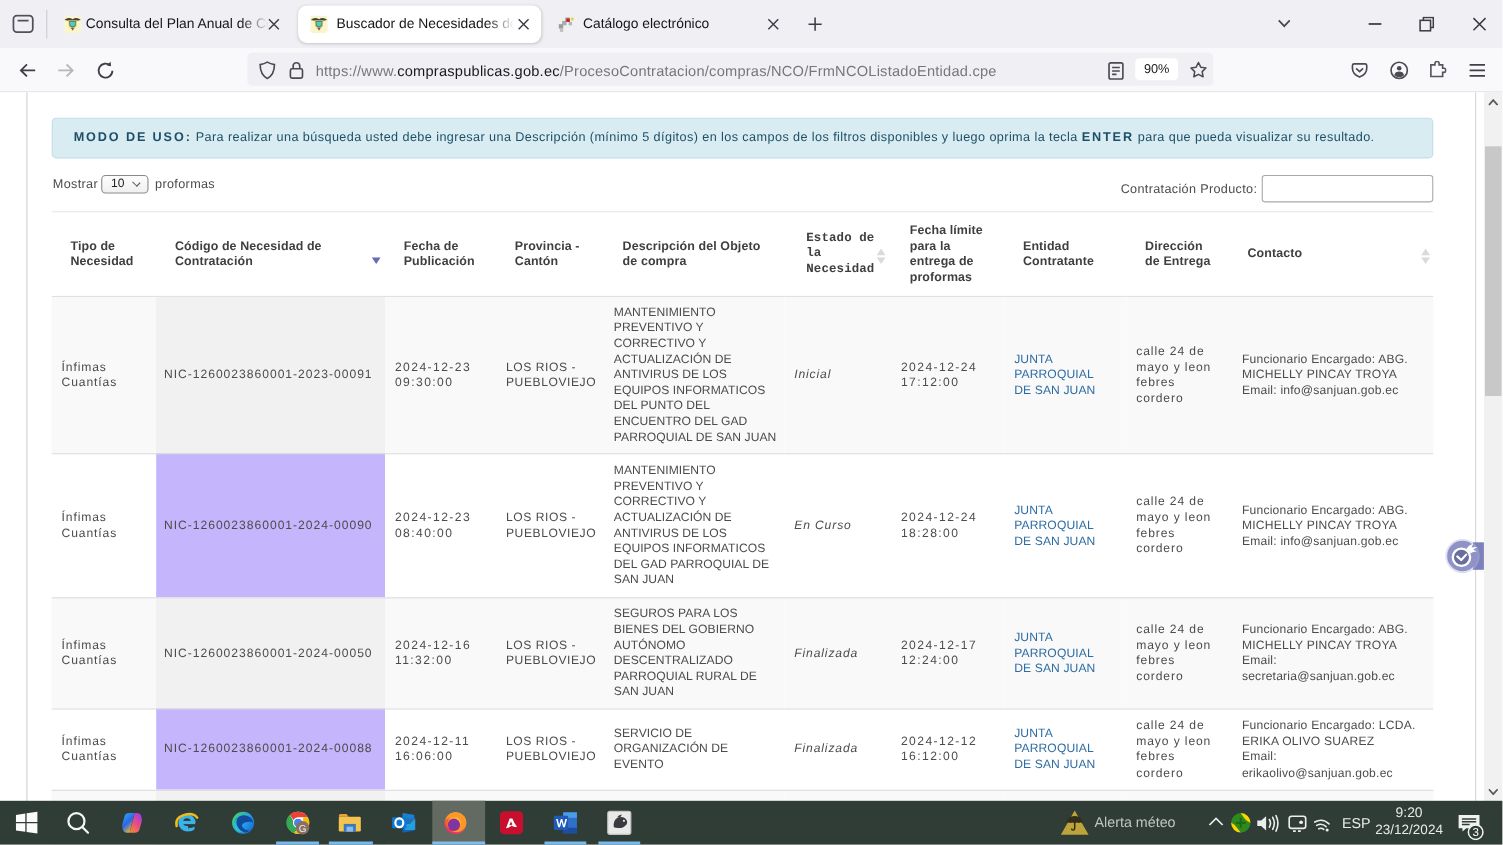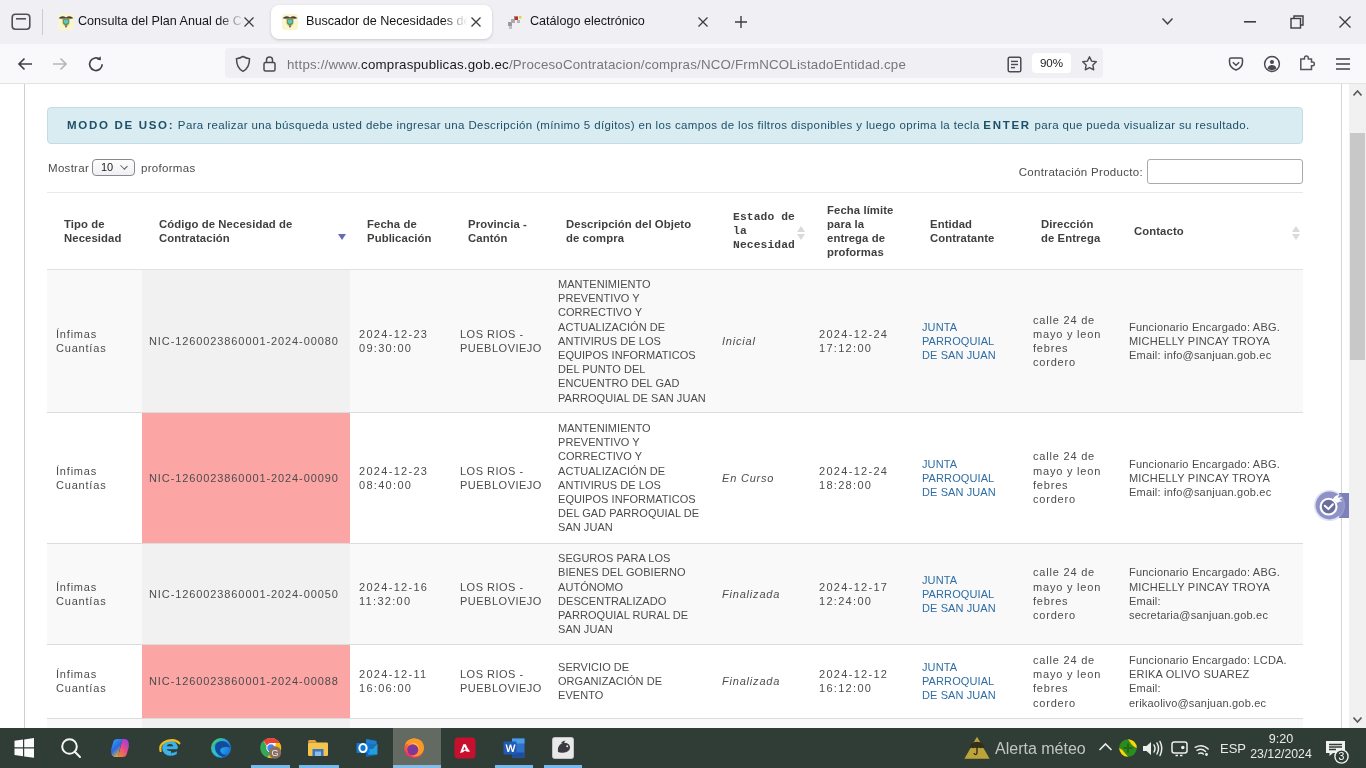--- a/index.html
+++ b/index.html
@@ -39,21 +39,21 @@
   #tbl tbody tr { border-bottom:1px solid #dcdcdc; }
   td.codigo { letter-spacing:.9px; padding-left:7px !important; }
   td.dt { letter-spacing:1.3px; }
   td.c1 { letter-spacing:.8px; }
   td.st { letter-spacing:.8px;font-style:italic; }
   td.up { letter-spacing:.05px; }
   td.dir { letter-spacing:.8px; }
   td.con { letter-spacing:.2px; }
   a.lnk { letter-spacing:.1px; }
   tr.odd  { background:#f9f9f9; } tr.odd  td.s1 { background:#f1f1f1; }
-  tr.even { background:#ffffff; } tr.even td.s1 { background:#fca5a5; }
+  tr.even { background:#ffffff; } tr.even td.s1 { background:#c4b5fd; }
   a.lnk { color:#2e6da4; text-decoration:none; }
   .sortdown { position:absolute; width:0; height:0; border-left:4.5px solid transparent; border-right:4.5px solid transparent; border-top:6.5px solid #666cb3; }
   .sb { position:absolute; width:0; height:0; border-left:4.5px solid transparent; border-right:4.5px solid transparent; }
   .sbu { border-bottom:6.5px solid #dadada; }
   .sbd { border-top:6.5px solid #dadada; }
 
   
   #sbar { position:absolute; top:84px; left:1349px; width:17px; height:645px; background:#f1f1f1; }
   #sthumb { position:absolute; top:49px; left:1px; width:15px; height:227px; background:#c8c8c8; }
 
@@ -205,21 +205,21 @@
         <th style="position:relative; padding-left:20px;font-family:Liberation Mono, monospace;">Estado de<br>la<br>Necesidad<span class="sb sbu" style="right:5px; top:33px;"></span><span class="sb sbd" style="right:5px; top:41px;"></span></th>
         <th>Fecha límite<br>para la<br>entrega de<br>proformas</th>
         <th>Entidad<br>Contratante</th>
         <th>Dirección<br>de Entrega</th>
         <th style="position:relative; padding-left:14px;">Contacto<span class="sb sbu" style="right:3px; top:33px;"></span><span class="sb sbd" style="right:3px; top:41px;"></span></th>
       </tr>
         </thead>
       <tbody>
       <tr class="odd" style="height:142px;">
         <td class="c1">Ínfimas<br>Cuantías</td>
-        <td class="s1 codigo">NIC-1260023860001-2024-00080</td>
+        <td class="s1 codigo">NIC-1260023860001-2023-00091</td>
         <td class="dt">2024-12-23<br>09:30:00</td>
         <td>LOS RIOS -<br>PUEBLOVIEJO</td>
         <td class="up">MANTENIMIENTO<br>PREVENTIVO Y<br>CORRECTIVO Y<br>ACTUALIZACIÓN DE<br>ANTIVIRUS DE LOS<br>EQUIPOS INFORMATICOS<br>DEL PUNTO DEL<br>ENCUENTRO DEL GAD<br>PARROQUIAL DE SAN JUAN</td>
         <td class="st">Inicial</td>
         <td class="dt">2024-12-24<br>17:12:00</td>
         <td><a class="lnk">JUNTA<br>PARROQUIAL<br>DE SAN JUAN</a></td>
         <td class="dir">calle 24 de<br>mayo y leon<br>febres<br>cordero</td>
         <td class="con">Funcionario Encargado: ABG.<br>MICHELLY PINCAY TROYA<br>Email: info@sanjuan.gob.ec</td>
       </tr>
       <tr class="even" style="height:131px;">
@@ -401,21 +401,21 @@
       </svg>
     <div class="uline" style="left:251px; width:39px;"></div>
     <div class="uline" style="left:299px; width:40px;"></div>
     <div class="uline" style="left:393px; width:48px; background:#83bce8;"></div>
     <div class="uline" style="left:495px; width:38px;"></div>
     <div class="uline" style="left:544px; width:38px;"></div>
     <svg class="abs" style="top:7px; left:963px;" width="28" height="26" viewBox="0 0 28 26">
         <path d="M14 1.8 L26.6 23.8 L1.4 23.8 Z" fill="#bda43a"></path>
         <path d="M14 6.8 Q20.8 6.8 21.4 13.4 Q19.6 12.2 17.8 13.2 Q16.4 12.2 14.7 13.1 L14.7 17.6 Q14.7 20.2 12.5 20.2 Q10.5 20.2 10.4 18.1 L11.8 18.1 Q11.9 19 12.5 19 Q13.3 19 13.3 17.6 L13.3 13.1 Q11.6 12.2 10.2 13.2 Q8.4 12.2 6.6 13.4 Q7.2 6.8 14 6.8 Z" fill="#322e1a"></path>
       </svg>
-    <div class="traytxt" style="top:12px; left:995px; color:#c2c6c2; font-size:16px;">Alerta méteo</div>
+    <div class="traytxt" style="top:12px; left:995px; color:#c2c6c2; font-size:13px;">Alerta méteo</div>
     <svg class="abs" style="top:14px; left:1098px;" width="15" height="10" viewBox="0 0 15 10">
         <path d="M1.5 8 L7.5 2 L13.5 8" fill="none" stroke="#e8eae8" stroke-width="1.6"></path>
       </svg>
     <svg class="abs" style="top:10px; left:1118px;" width="20" height="20" viewBox="0 0 20 20">
         <circle cx="10" cy="10" r="8.8" fill="#2e8a1e"></circle>
         <path d="M10 1.2 A8.8 8.8 0 0 1 18.8 10 Q14 8 12 4 Q10.5 2.5 10 1.2 Z" fill="#ffd400"></path>
         <path d="M1.2 10 A8.8 8.8 0 0 0 10 18.8 Q6 14 4.5 12 Q2.8 10.8 1.2 10 Z" fill="#ffd400"></path>
         <path d="M9 5.5 L11 5.5 L11 9 L14.5 9 L14.5 11 L11 11 L11 14.5 L9 14.5 L9 11 L5.5 11 L5.5 9 L9 9 Z" fill="#1e6b14"></path>
       </svg>
     <svg class="abs" style="top:12px; left:1142px;" width="22" height="17" viewBox="0 0 22 17">

